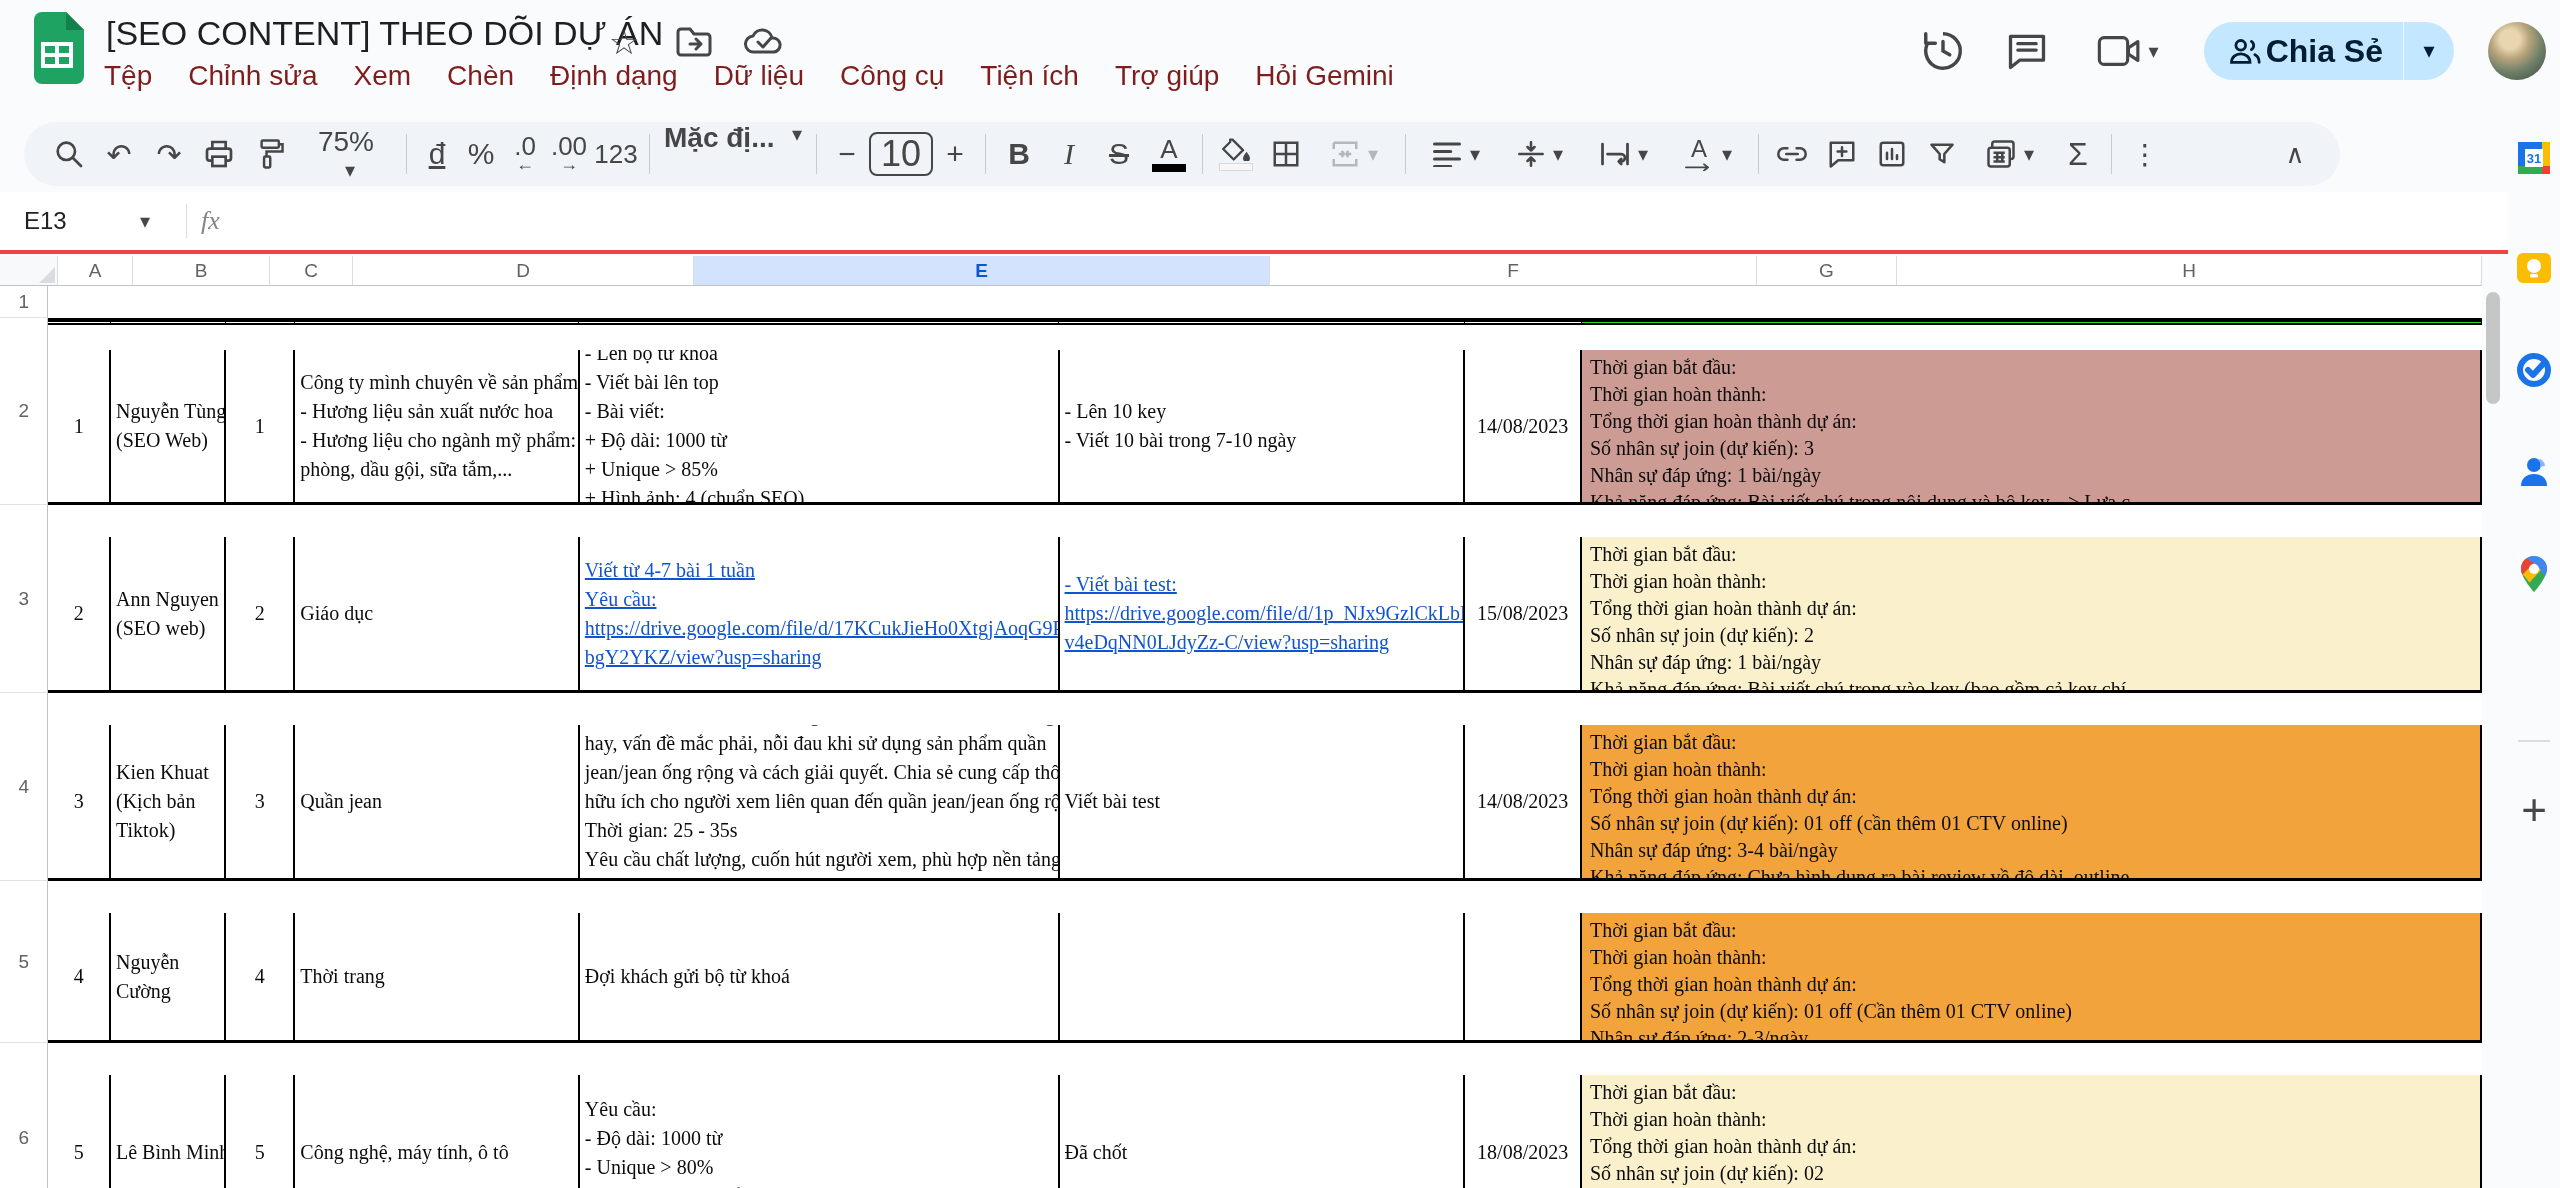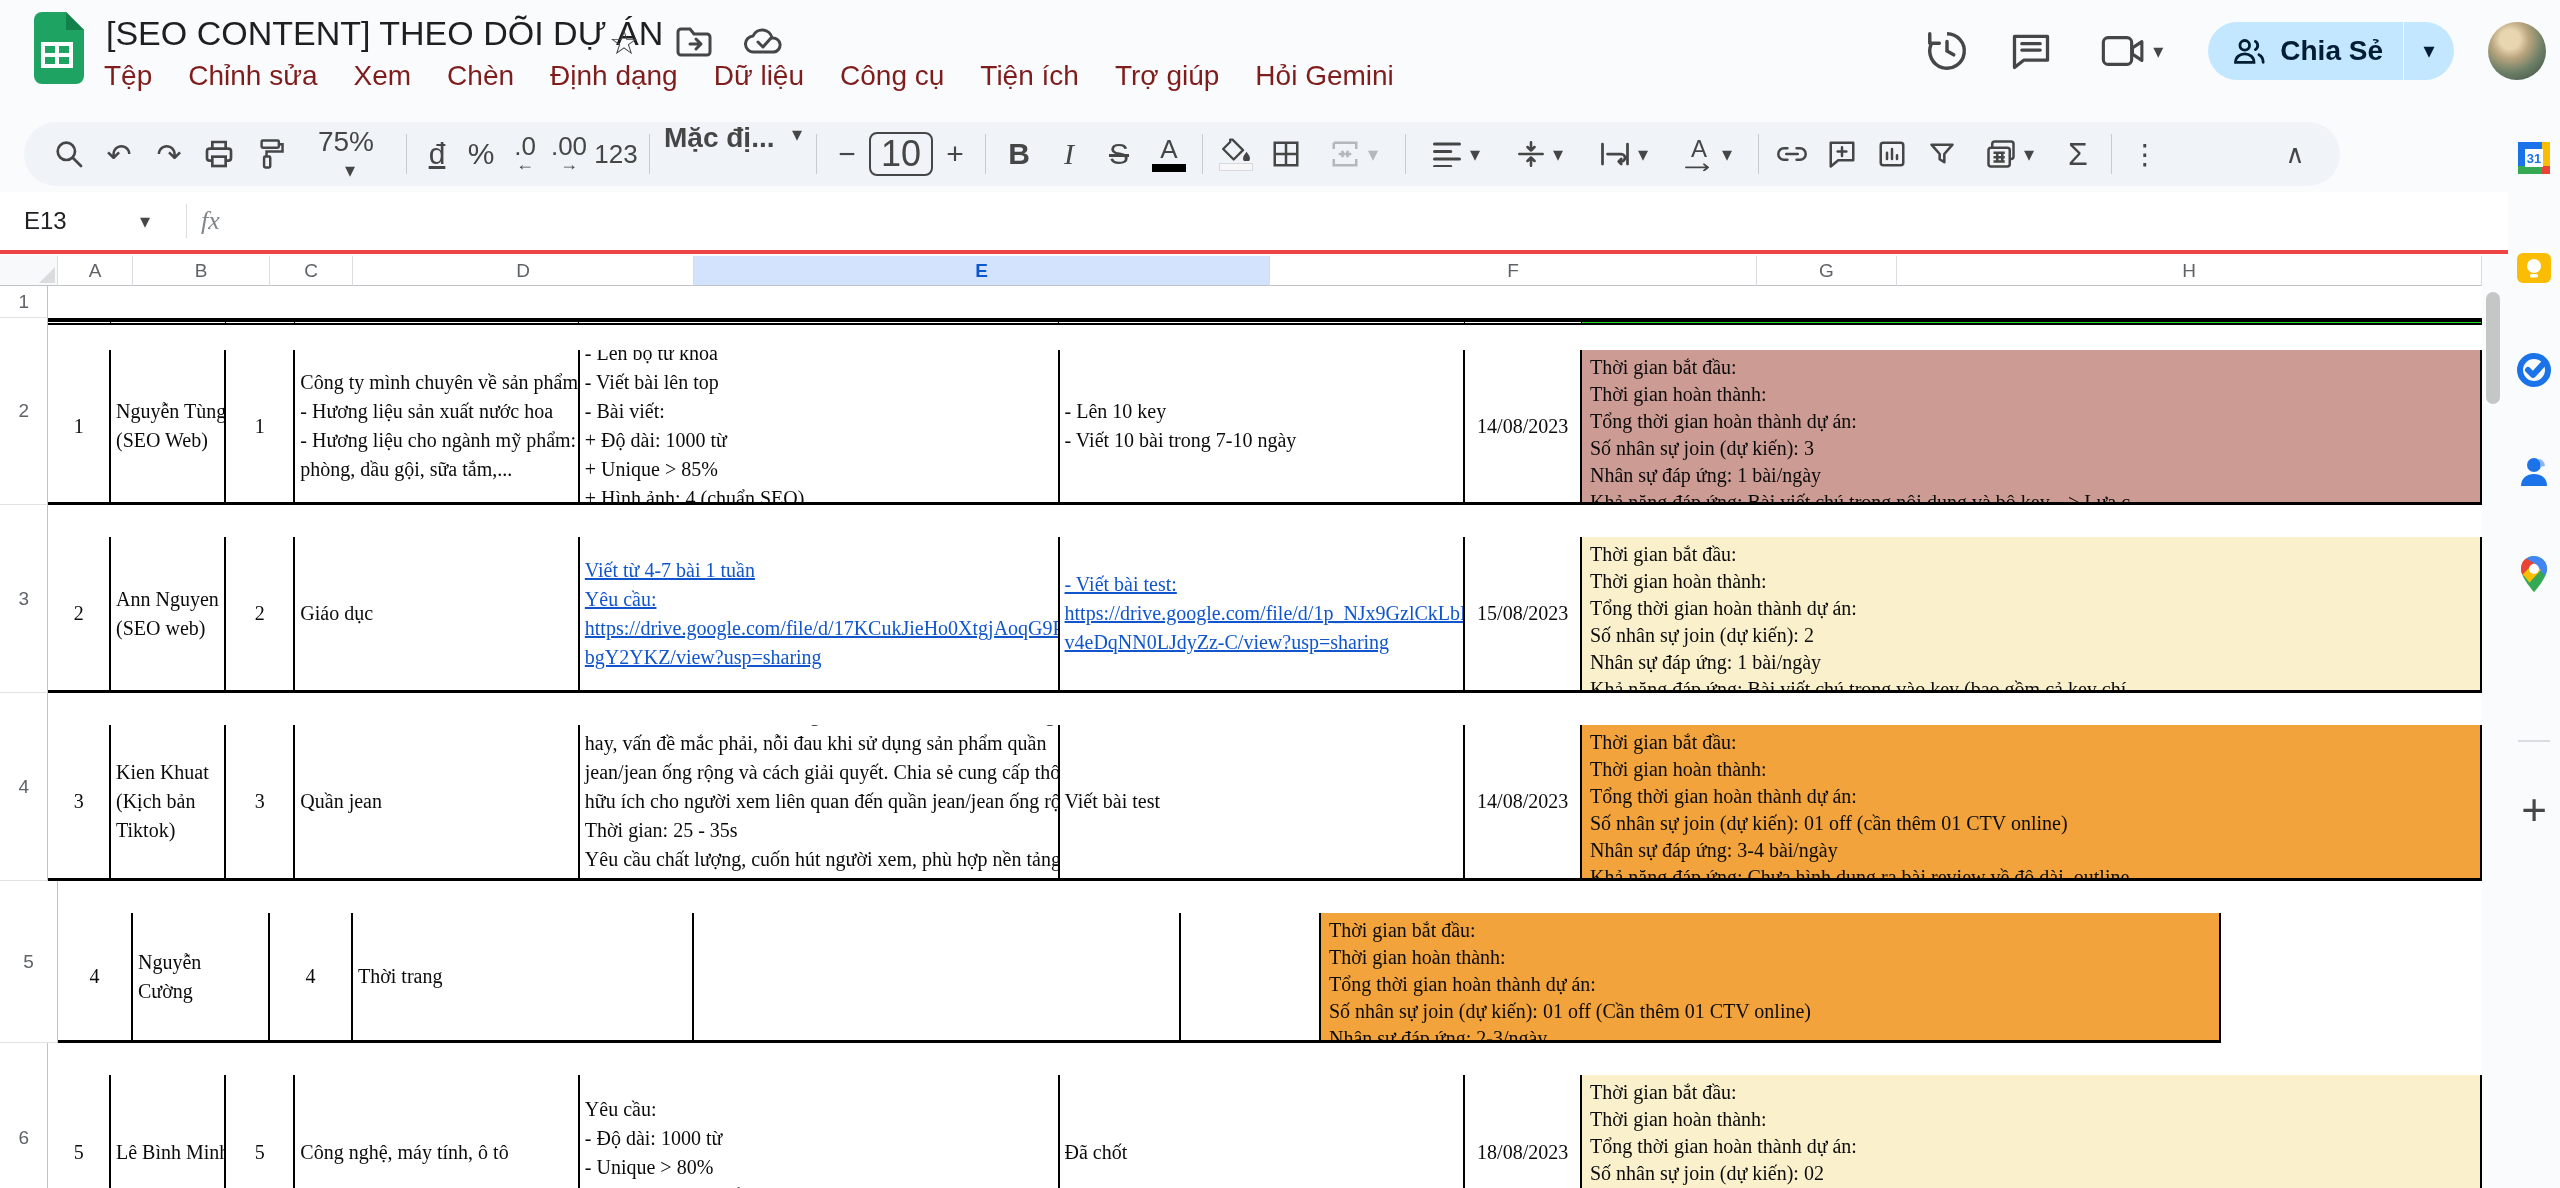--- a/index.html
+++ b/index.html
@@ -10,21 +10,21 @@
   #titlebar { position:absolute; left:0; top:0; width:2560px; height:110px; background:#F9FBFD; }
   #logo { position:absolute; left:30px; top:12px; width:54px; height:72px; }
   #doc-title { position:absolute; left:106px; top:14px; font-size:34px; color:#1F1F1F; white-space:nowrap; }
   #title-icons { position:absolute; left:604px; top:22px; display:flex; gap:30px; align-items:center; color:#444746; }
   #title-icons .tic { width:40px; height:40px; display:flex; align-items:center; justify-content:center; font-size:34px; }
   #menubar { position:absolute; left:104px; top:60px; display:flex; gap:36px; font-size:28px; color:#7f1d1d; }
   #menubar span { cursor:default; }
   #tb-right { position:absolute; right:14px; top:16px; height:70px; display:flex; align-items:center; gap:34px; }
   .tr-icon { width:50px; height:50px; display:flex; align-items:center; justify-content:center; color:#444746; }
   #share-btn { height:58px; background:#C2E7FF; border-radius:29px; display:flex; align-items:center; color:#001D35; overflow:hidden; }
-  #share-main { display:flex; align-items:center; gap:14px; padding:0 20px 0 24px; font-size:28px; font-weight:700; }
+  #share-main { display:flex; align-items:center; gap:4px; padding:0 20px 0 24px; font-size:32px; font-weight:700; }
   #share-div { width:1px; height:58px; background:#ffffffcc; }
   #share-caret { width:50px; text-align:center; font-size:22px; }
   #avatar { width:58px; height:58px; border-radius:50%;
     background:radial-gradient(circle at 38% 30%, #e8d6b0 0 18%, #b9a57e 35%, #6f8068 60%, #35453c 100%); }
 
   
   #toolbar { position:absolute; left:24px; top:122px; width:2316px; height:64px; background:#F0F4F9;
     border-radius:32px; display:flex; align-items:center; padding:0 20px; color:#444746; }
   .ti { min-width:50px; height:64px; display:flex; align-items:center; justify-content:center;
     font-size:30px; color:#444746; white-space:nowrap; }
@@ -430,20 +430,21 @@
 tại công ty</div>
   </div>
 
   <div class="row r5">
     <div class="rn">5</div>
     <div class="cell w-a ctr">4</div>
     <div class="cell w-b">Nguyễn
 Cường</div>
     <div class="cell w-c ctr">4</div>
     <div class="cell w-d">Thời trang</div>
+    <div class="cell w-e">Đợi khách gửi bộ từ khoá</div>
     <div class="cell w-f"></div>
     <div class="cell w-g ctr"></div>
     <div class="cell w-h plan orange">Thời gian bắt đầu:
 Thời gian hoàn thành:
 Tổng thời gian hoàn thành dự án:
 Số nhân sự join (dự kiến): 01 off (Cần thêm 01 CTV online)
 Nhân sự đáp ứng: 2-3/ngày
 Khả năng đáp ứng:</div>
   </div>
 

